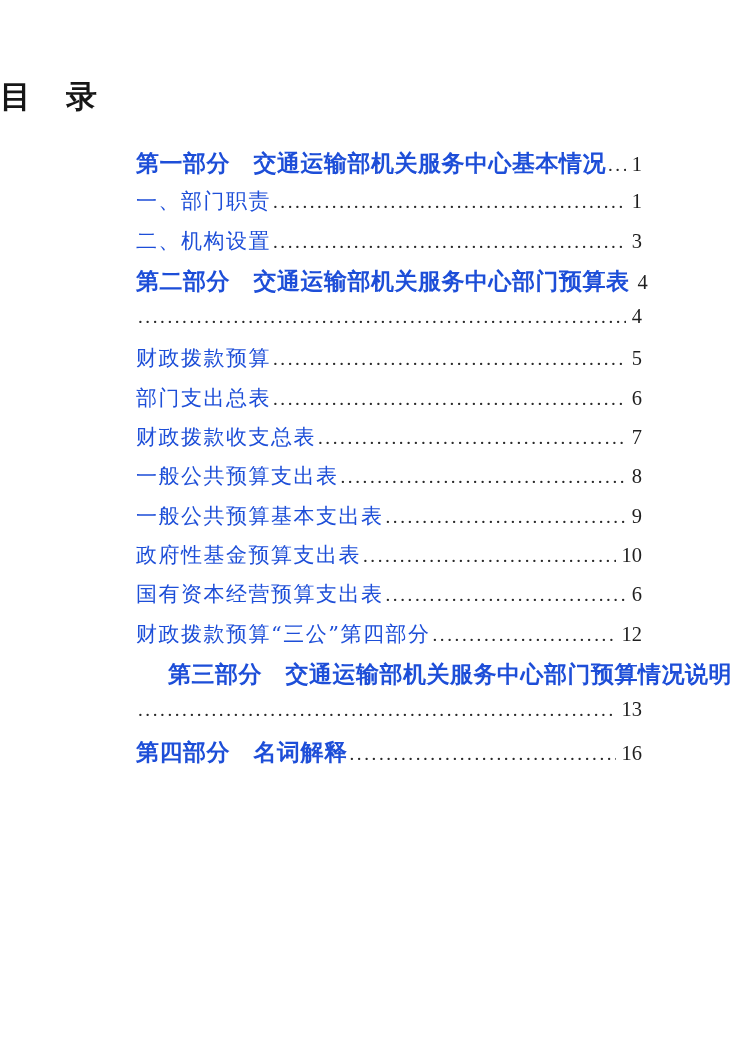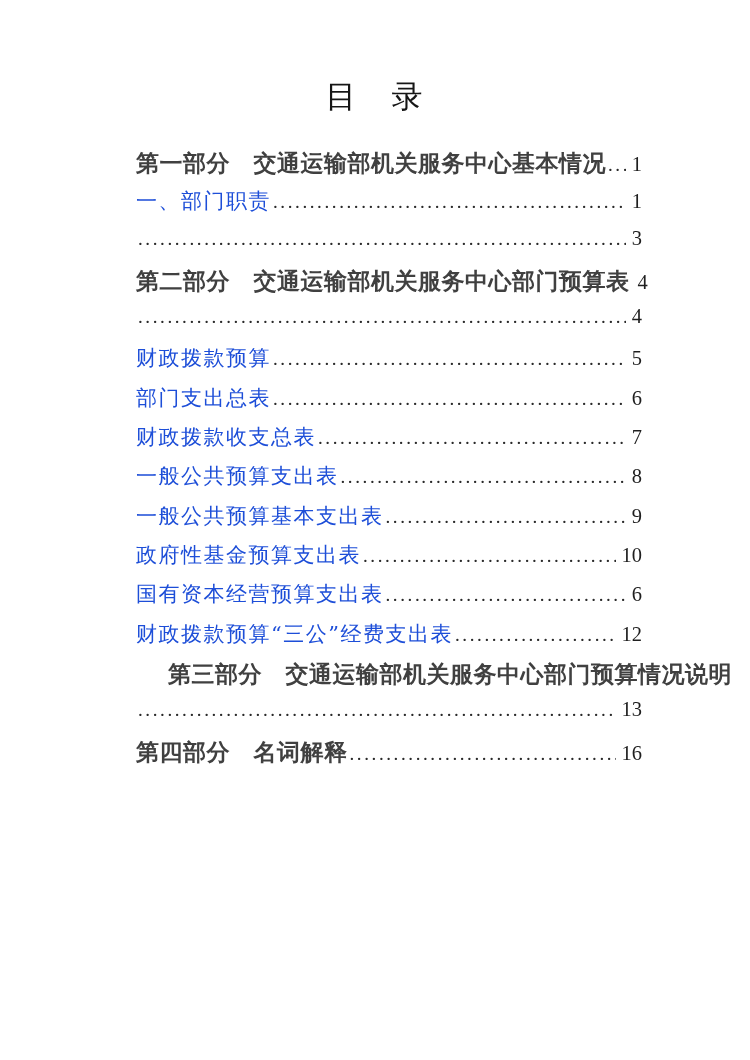--- a/index.html
+++ b/index.html
@@ -14,24 +14,23 @@
     background: #ffffff;
     overflow: hidden;
     font-family: "Liberation Serif", serif;
     color: #1b1b1b;
   }
   .doc-title {
     position: absolute;
     top: 76px;
     left: 0;
     right: 0;
-    text-align: center;
     font-family: "Liberation Sans", sans-serif;
     font-size: 31px;
-    font-weight: 400;
+    font-weight: 700;
     color: #161616;
     letter-spacing: 2px;
   }
   .toc {
     position: absolute;
     top: 148px;
     left: 136px;
     width: 506px;
   }
   .toc-row {
@@ -40,21 +39,21 @@
     height: 39.3px;
     white-space: nowrap;
   }
   .toc-label {
     flex: 0 0 auto;
   }
   .toc-label.section {
     font-family: "Liberation Sans", sans-serif;
     font-size: 23px;
     font-weight: 700;
-    color: #404040;
+    color: #1d4ed8;
     letter-spacing: 0.5px;
   }
   .toc-label.item {
     font-family: "DejaVu Serif", serif;
     font-size: 21px;
     font-weight: 400;
     color: #1d4ed8;
     letter-spacing: 1.5px;
   }
   .leader {
@@ -99,20 +98,21 @@
     <span class="toc-label section">第一部分　交通运输部机关服务中心基本情况</span>
     <span class="leader"></span>
     <span class="pagenum">1</span>
   </div>
       <div class="toc-row">
     <span class="toc-label item">一、部门职责</span>
     <span class="leader"></span>
     <span class="pagenum">1</span>
   </div>
       <div class="toc-row">
+    <span class="toc-label item">二、机构设置</span>
     <span class="leader"></span>
     <span class="pagenum">3</span>
   </div>
       <div class="toc-row">
     <span class="toc-label section">第二部分　交通运输部机关服务中心部门预算表</span>
     <span class="leader"></span>
     <span class="pagenum">4</span>
   </div>
       <div class="toc-row">
     <span class="leader"></span>
@@ -147,21 +147,21 @@
     <span class="toc-label item">政府性基金预算支出表</span>
     <span class="leader"></span>
     <span class="pagenum">10</span>
   </div>
       <div class="toc-row">
     <span class="toc-label item">国有资本经营预算支出表</span>
     <span class="leader"></span>
     <span class="pagenum">6</span>
   </div>
       <div class="toc-row">
-    <span class="toc-label item">财政拨款预算“三公”经费支出表</span>
+    <span class="toc-label item">财政拨款预算“三公”第四部分</span>
     <span class="leader"></span>
     <span class="pagenum">12</span>
   </div>
       <div class="toc-row title-only">
     <span class="toc-label section">第三部分　交通运输部机关服务中心部门预算情况说明</span>
 
   </div>
       <div class="toc-row">
 
     <span class="leader"></span>

